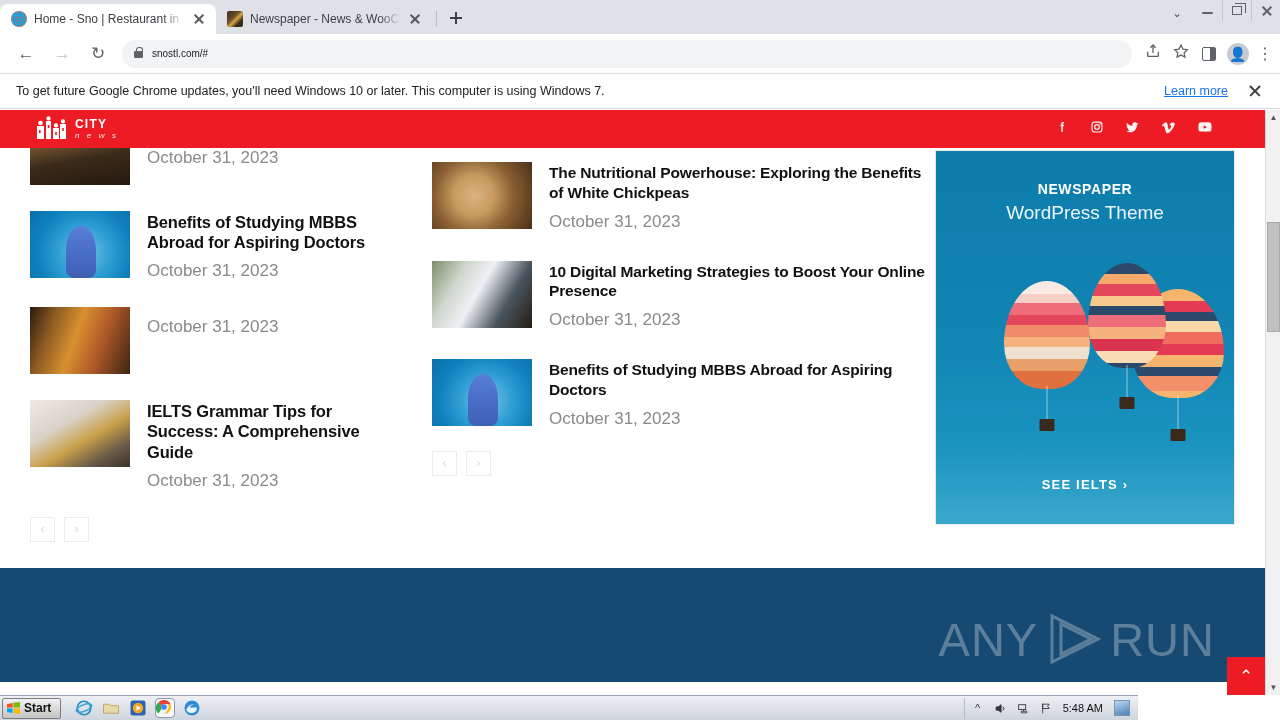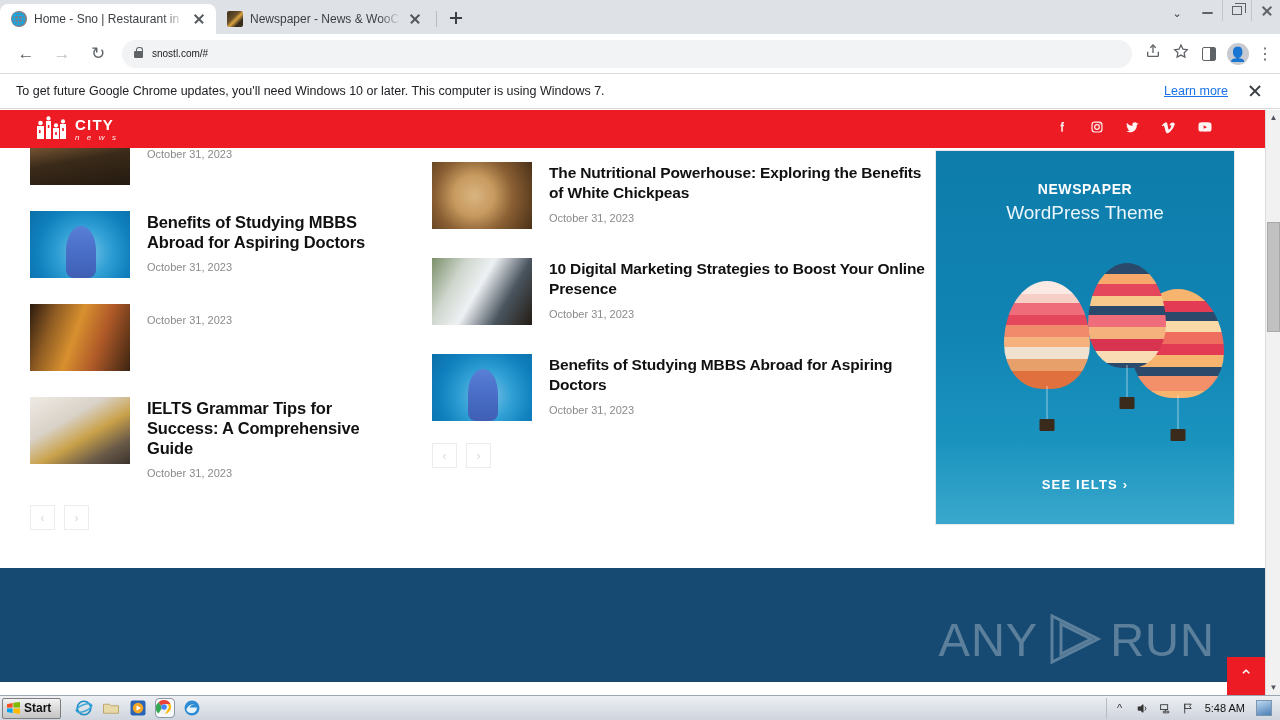--- a/index.html
+++ b/index.html
@@ -160,21 +160,21 @@
   
   .site-header {
     position: absolute; top: 0; left: 0; width: 1265px; height: 38px;
     background: #ed1c24; z-index: 30;
     display: flex; align-items: center;
   }
   .logo { display: flex; align-items: center; gap: 7px; margin-left: 36px; }
   .logo-mark { width: 32px; height: 26px; position: relative; }
   .logo-text { line-height: 1; }
   .logo-city {
-    color: #fff; font-size: 15px; font-weight: 700; letter-spacing: 1.2px;
+    color: #fff; font-size: 12px; font-weight: 700; letter-spacing: 1.2px;
     font-family: "Liberation Sans", sans-serif;
   }
   .logo-news {
     color: #fff; font-size: 8px; letter-spacing: 2.6px; margin-top: 2px;
     opacity: .92;
     font-style: italic;
   }
   .socials {
     position: absolute; right: 52px; top: 0; height: 38px;
     display: flex; align-items: center; gap: 21px;
@@ -200,21 +200,21 @@
   .art.mid   .thumb { width: 100px; height: 67px; flex: 0 0 100px; }
   .thumb { border-radius: 0; background-size: cover; background-position: center; }
   .art-body { padding-top: 1px; }
   .art-title {
     font-family: "Liberation Sans", sans-serif;
     font-weight: 700; color: #111111; font-size: 16.5px; line-height: 1.22;
     letter-spacing: -0.15px;
   }
   .art.mid .art-title { font-size: 15.5px; line-height: 1.28; }
   .art-title.hl { color: #d9373e; }
-  .art-date { color: #8a8a8a; font-size: 11px; margin-top: 9px; }
+  .art-date { color: #8a8a8a; font-size: 17px; margin-top: 9px; }
 
   
   .th-laptop  { background: linear-gradient(170deg,#9e7c53 0%,#6d4f30 38%,#3a2a19 60%,#241a10 100%); }
   .th-doctor  { background: radial-gradient(circle at 54% 62%, #7fc4e8 0%, #2f9fd4 38%, #0f7fbd 70%, #0b6fa8 100%); position:relative; overflow:hidden;}
   .th-doctor::after{
     content:""; position:absolute; left:36%; top:22%; width:30%; height:78%;
     background: linear-gradient(180deg,#5a7fd6 0%,#4a6fc8 45%,#3f5fb4 100%);
     border-radius: 48% 48% 8px 8px;
   }
   .th-gift    { background: linear-gradient(110deg,#2a1a0e 0%,#8c5a22 22%,#d8902f 45%,#b05a28 68%,#3c2412 100%); }
@@ -317,21 +317,21 @@
     color: #50555c; font-size: 8px;
   }
   .sb-up { top: 0; } .sb-down { bottom: 0; }
   .sb-thumb {
     position: absolute; left: 1px; width: 13px; top: 112px; height: 110px;
     background: #c1c1c1; border: 1px solid #a8a8a8;
   }
 
   
   .taskbar {
-    position: absolute; left: 0; bottom: 0; width: 1280px; height: 25px;
+    position: absolute; left: 0; bottom: 0; width: 1138px; height: 25px;
     background: linear-gradient(180deg,#eef0f3 0%,#dfe3e9 45%,#cfd5de 100%);
     border-top: 1px solid #9aa4b2;
     display: flex; align-items: center;
   }
   .startbtn {
     margin-left: 2px; height: 21px; padding: 0 9px 0 4px;
     display: flex; align-items: center; gap: 4px;
     background: linear-gradient(180deg,#f2f2f2 0%,#dadada 50%,#c4c4c4 100%);
     border: 1px solid #7d7d7d; border-radius: 2px;
     font-size: 12px; font-weight: 700; color: #111;

